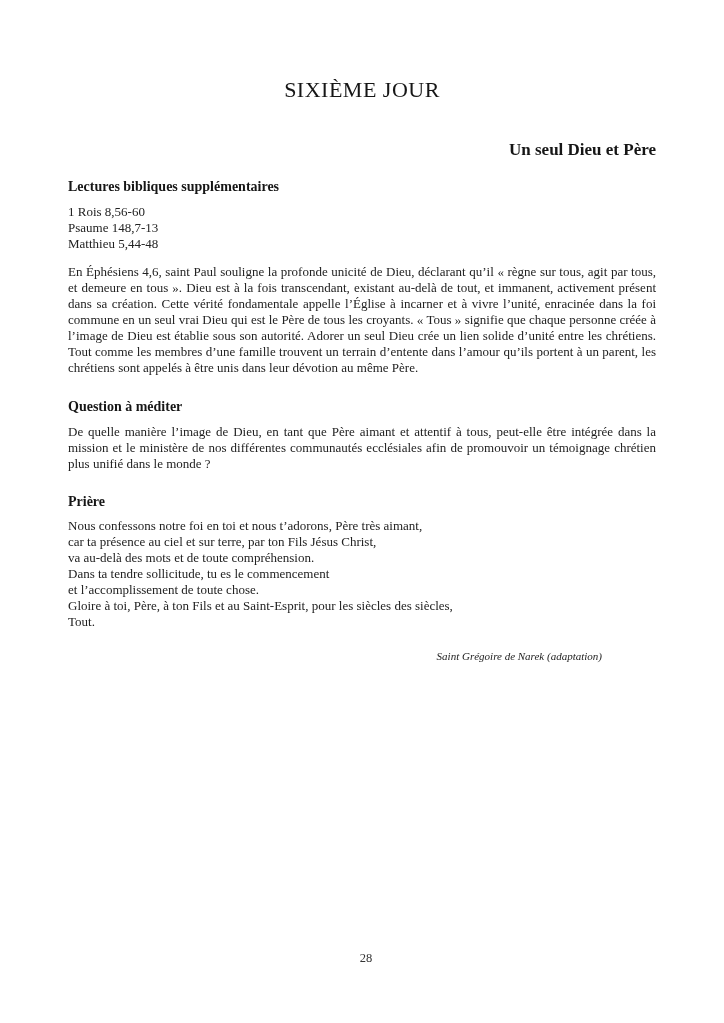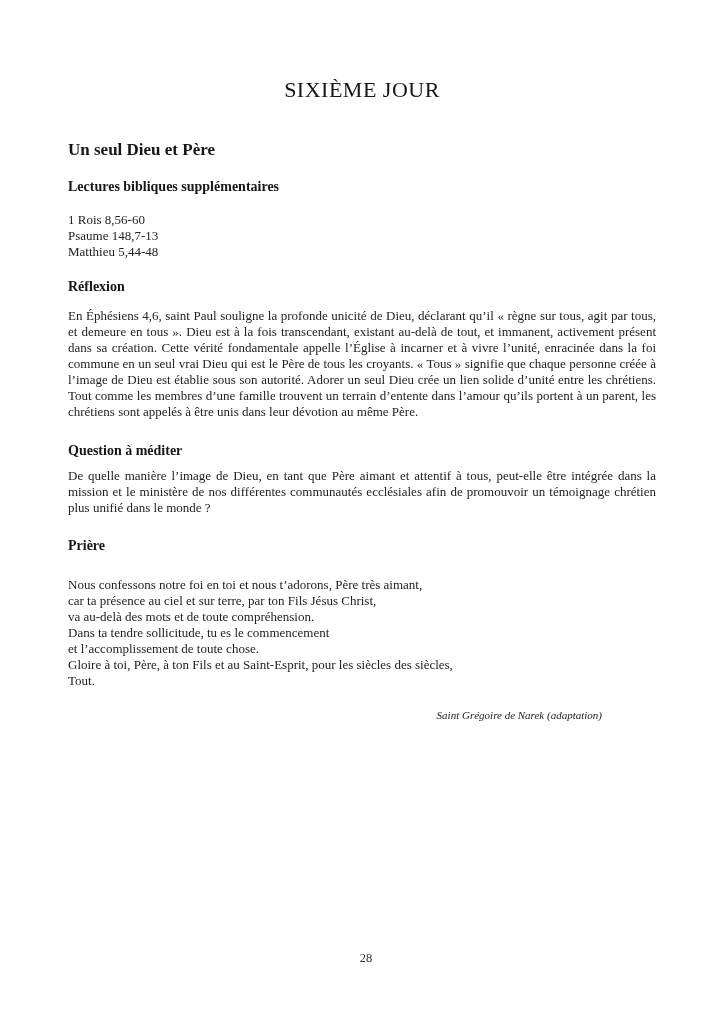--- a/index.html
+++ b/index.html
@@ -36,44 +36,44 @@
     font-weight: 400;
     letter-spacing: 0.5px;
     text-align: center;
     color: #161616;
   }
   .subtitle {
     margin-top: 35px;
     font-size: 17px;
     line-height: 22px;
     font-weight: 700;
-    text-align: left;
+    text-align: right;
     color: #161616;
   }
   .heading {
     font-size: 14px;
     line-height: 18px;
     font-weight: 700;
     color: #161616;
   }
   .h-verset    { margin-top: 43px; }
   .h-lectures  { margin-top: 17px; }
   .h-reflexion { margin-top: 18px; }
   .h-question  { margin-top: 22px; }
   .h-priere    { margin-top: 21px; }
   .body-text {
     font-size: 13px;
     line-height: 16px;
     color: #222222;
   }
   .verse      { margin-top: 9px; }
-  .list       { margin-top: 16px; }
+  .list       { margin-top: 8px; }
   .para       { margin-top: 12px; text-align: justify; }
   .q-para     { margin-top: 8px;  text-align: justify; }
-  .prayer     { margin-top: 22px; }
+  .prayer     { margin-top: 7px; }
   .attribution {
     margin-top: 18px;
     padding-right: 54px;
     font-size: 11px;
     line-height: 17px;
     font-style: italic;
     text-align: right;
     color: #222222;
   }
   .page-number {
@@ -100,21 +100,20 @@
     <section>
       <h3 class="heading h-lectures">Lectures bibliques supplémentaires</h3>
       <div class="list">
         <p class="body-text">1 Rois 8,56-60</p>
         <p class="body-text">Psaume 148,7-13</p>
         <p class="body-text">Matthieu 5,44-48</p>
       </div>
     </section>
 
     <section>
-      <h3 class="heading h-reflexion">Réflexion</h3>
       <p class="body-text para">En Éphésiens 4,6, saint Paul souligne la profonde unicité de Dieu, déclarant qu’il « règne sur tous, agit par tous, et demeure en tous ». Dieu est à la fois transcendant, existant au-delà de tout, et immanent, activement présent dans sa création. Cette vérité fondamentale appelle l’Église à incarner et à vivre l’unité, enracinée dans la foi commune en un seul vrai Dieu qui est le Père de tous les croyants. « Tous » signifie que chaque personne créée à l’image de Dieu est établie sous son autorité. Adorer un seul Dieu crée un lien solide d’unité entre les chrétiens. Tout comme les membres d’une famille trouvent un terrain d’entente dans l’amour qu’ils portent à un parent, les chrétiens sont appelés à être unis dans leur dévotion au même Père.</p>
     </section>
 
     <section>
       <h3 class="heading h-question">Question à méditer</h3>
       <p class="body-text q-para">De quelle manière l’image de Dieu, en tant que Père aimant et attentif à tous, peut-elle être intégrée dans la mission et le ministère de nos différentes communautés ecclésiales afin de promouvoir un témoignage chrétien plus unifié dans le monde ?</p>
     </section>
 
     <section>
       <h3 class="heading h-priere">Prière</h3>

